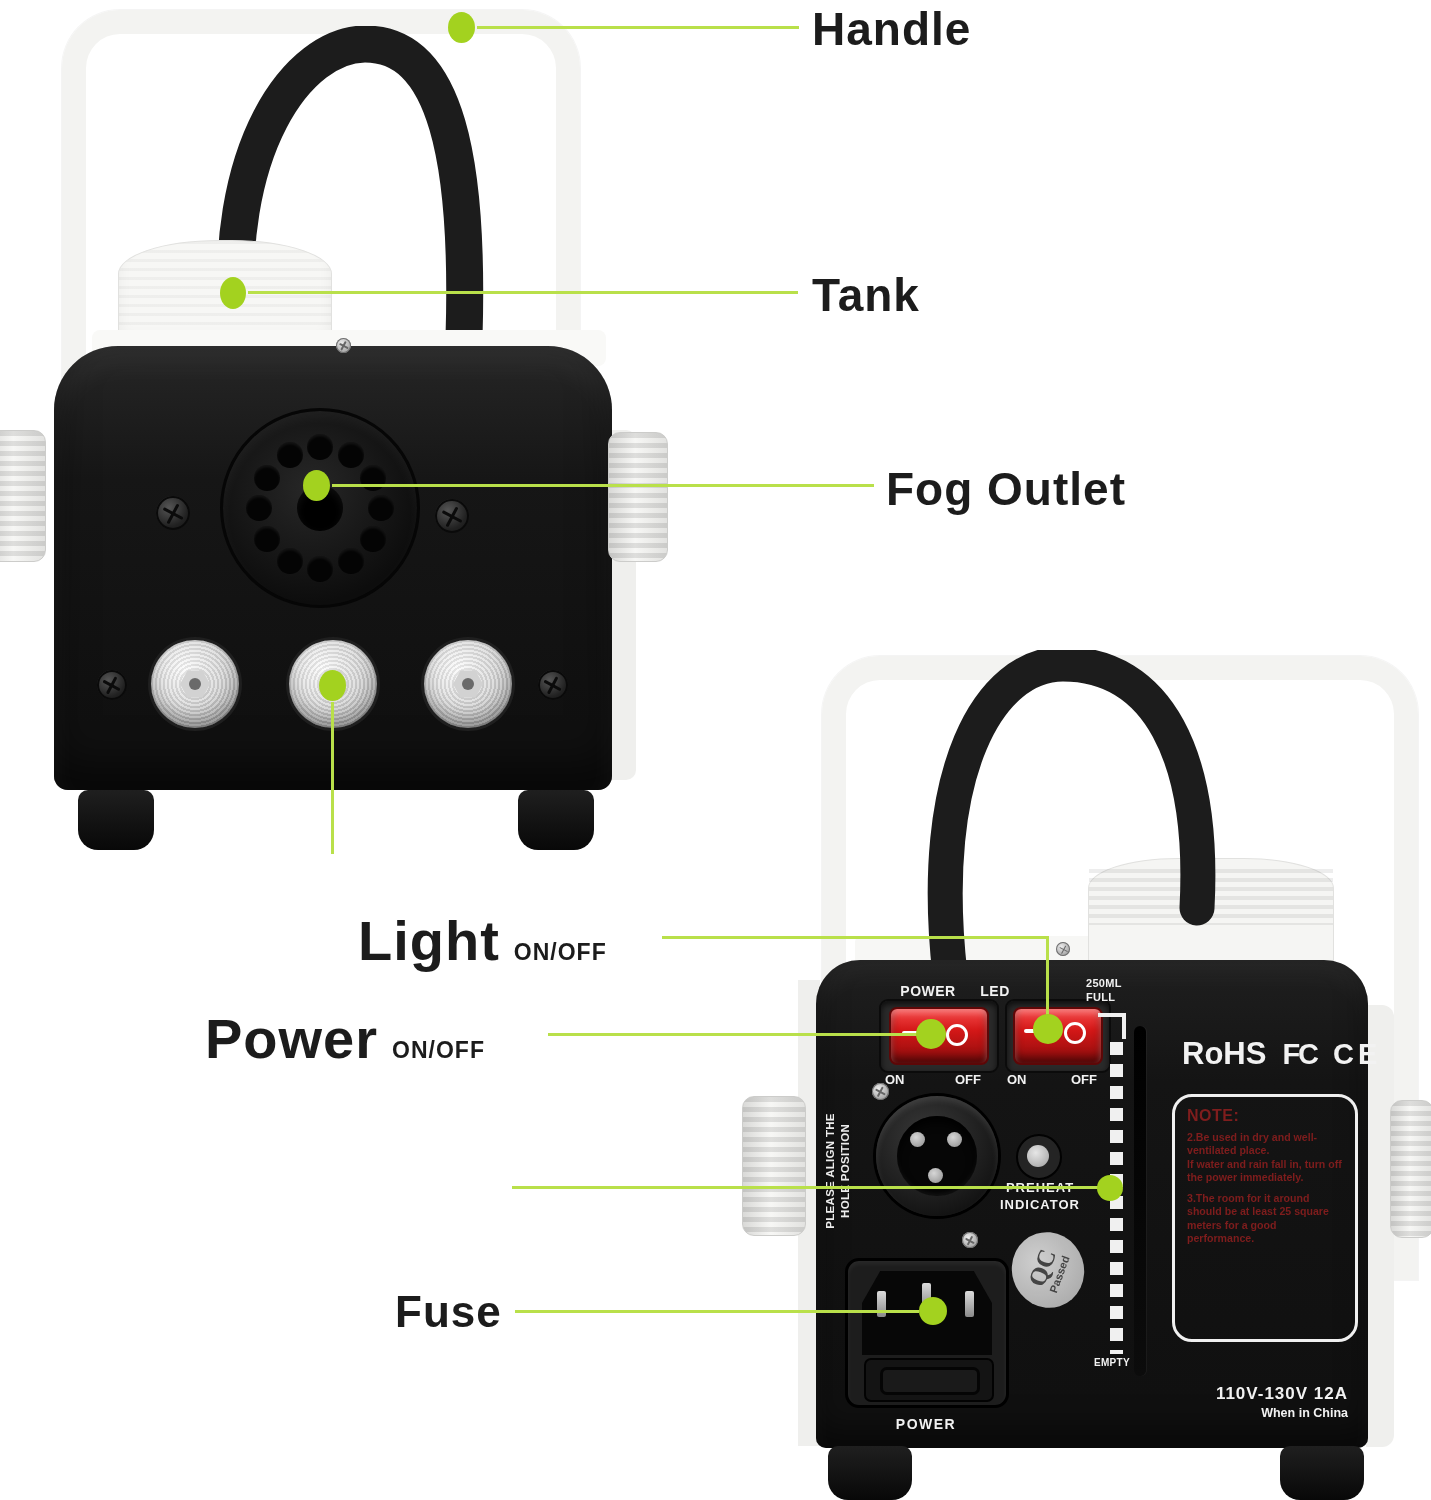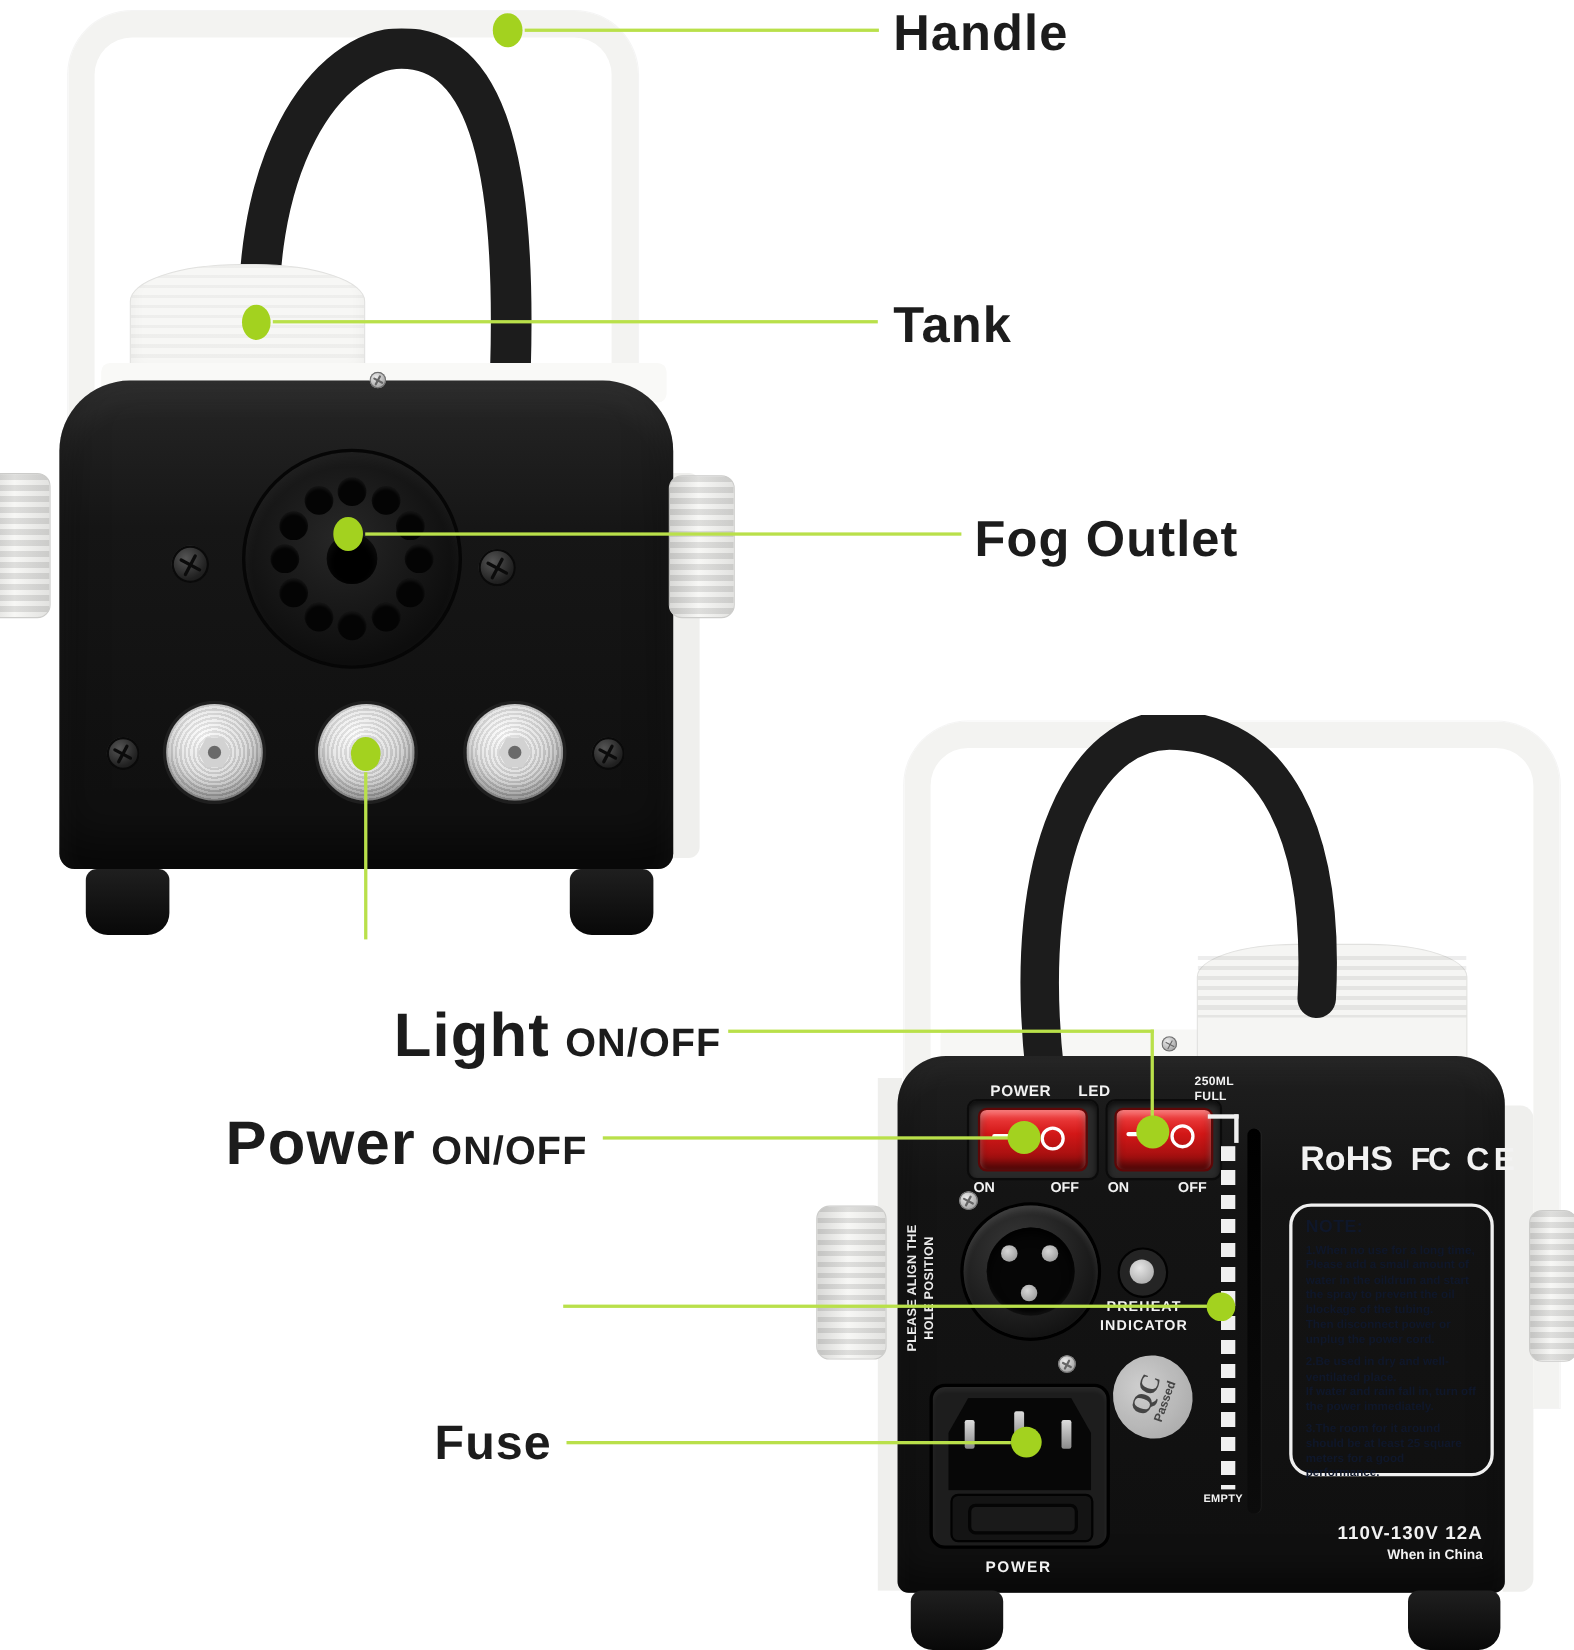--- a/index.html
+++ b/index.html
@@ -7,21 +7,21 @@
           font-family:"Liberation Sans", sans-serif;color:#1c1c1c;}
   .abs{position:absolute;}
 
   
   .dot{position:absolute;background:#a3d21f;border-radius:50%;z-index:40;}
   .cline{position:absolute;background:#b9e04a;height:3px;z-index:38;}
   .vline{position:absolute;background:#b9e04a;width:3px;z-index:38;}
   .biglabel{position:absolute;font-size:46px;font-weight:600;letter-spacing:1px;color:#1c1c1c;z-index:42;white-space:nowrap;}
   .lblrow{position:absolute;display:flex;align-items:baseline;gap:14px;z-index:42;white-space:nowrap;}
   .lblrow .big{font-size:56px;font-weight:600;letter-spacing:1px;}
-  .lblrow .small{font-size:36px;font-weight:600;letter-spacing:1px;}
+  .lblrow .small{font-size:23px;font-weight:600;letter-spacing:1px;}
 
   
   .bracket{position:absolute;border:24px solid #f3f3f1;border-bottom:none;
            border-radius:58px 58px 0 0;box-shadow:0 0 0 1px rgba(0,0,0,0.045);z-index:1;}
   .speckle{background-image:radial-gradient(rgba(255,255,255,0.055) 1px, transparent 1.4px);
            background-size:6px 6px;}
   .screw{position:absolute;border-radius:50%;
          background:radial-gradient(circle at 38% 34%, #555 0%, #222 60%, #0f0f0f 100%);
          box-shadow:inset 0 0 0 2px #0a0a0a;z-index:8;}
   .screw::before,.screw::after{content:"";position:absolute;left:18%;right:18%;top:47%;height:10%;
@@ -109,21 +109,21 @@
   #gauge-dashes{left:1110px;top:1042px;width:13px;height:312px;z-index:8;
       background:repeating-linear-gradient(180deg,#f0f0f0 0 13px, rgba(0,0,0,0) 13px 22px);}
   #gauge-empty{left:1094px;top:1357px;font-size:10px;letter-spacing:.3px;}
   #gauge-groove{position:absolute;left:1134px;top:1026px;width:12px;height:350px;border-radius:6px;
       background:linear-gradient(180deg,#000,#0c0c0c);box-shadow:1px 0 1px rgba(255,255,255,0.05);z-index:7;}
   #cert-row{left:1182px;top:1036px;display:flex;align-items:baseline;gap:16px;z-index:8;}
   #cert-rohs{font-size:31px;}
   #cert-fcc{font-size:29px;letter-spacing:-2px;}
   #cert-ce{font-size:29px;letter-spacing:4px;}
   #note-box{left:1172px;top:1094px;width:186px;height:248px;border:3px solid #f0f0f0;border-radius:20px;
-      padding:10px 10px 8px 12px;box-sizing:border-box;z-index:8;color:#0f172a;}
+      padding:10px 10px 8px 12px;box-sizing:border-box;z-index:8;color:#7f1d1d;}
   #note-box h4{margin:0 0 6px 0;font-size:16px;letter-spacing:.5px;}
   #note-box p{margin:0 0 7px 0;font-size:10.6px;font-weight:700;line-height:1.27;white-space:pre-line;}
   #voltage-block{left:1148px;top:1384px;width:200px;text-align:right;z-index:8;}
   #voltage-line{font-size:17px;letter-spacing:1px;}
   #madein-line{font-size:12.5px;margin-top:2px;}
   #inlet{left:845px;top:1258px;width:158px;height:144px;background:#1d1d1d;border:3px solid #000;
       border-radius:14px;box-shadow:inset 0 3px 5px rgba(255,255,255,0.06);z-index:7;}
   #inlet .opening{position:absolute;left:14px;top:10px;width:130px;height:84px;background:#070707;
       clip-path:polygon(14% 0,86% 0,100% 38%,100% 100%,0 100%,0 38%);}
   #inlet .blade{position:absolute;width:9px;height:26px;border-radius:2px;
@@ -277,22 +277,20 @@
   <div id="gauge-groove"></div>
 
   <div class="paneltext" id="cert-row">
     <span id="cert-rohs">RoHS</span>
     <span id="cert-fcc">FC</span>
     <span id="cert-ce">CE</span>
   </div>
 
   <div class="abs" id="note-box">
     <h4>NOTE:</h4>
-    <p>1.When no use for a long time, Please add a small amount of water in the oildrum and start the spray to prevent the oil blockage of the tubing.
-   Then disconnect power or unplug the power cord.</p>
     <p>2.Be used in dry and well-ventilated place.
    If water and rain fall in, turn off the power  immediately.</p>
     <p>3.The room for it around should be at least 25 square meters for a good performance.</p>
   </div>
 
   <div class="paneltext" id="voltage-block">
     <div id="voltage-line">110V-130V  12A</div>
     <div id="madein-line">When in China</div>
   </div>
 

